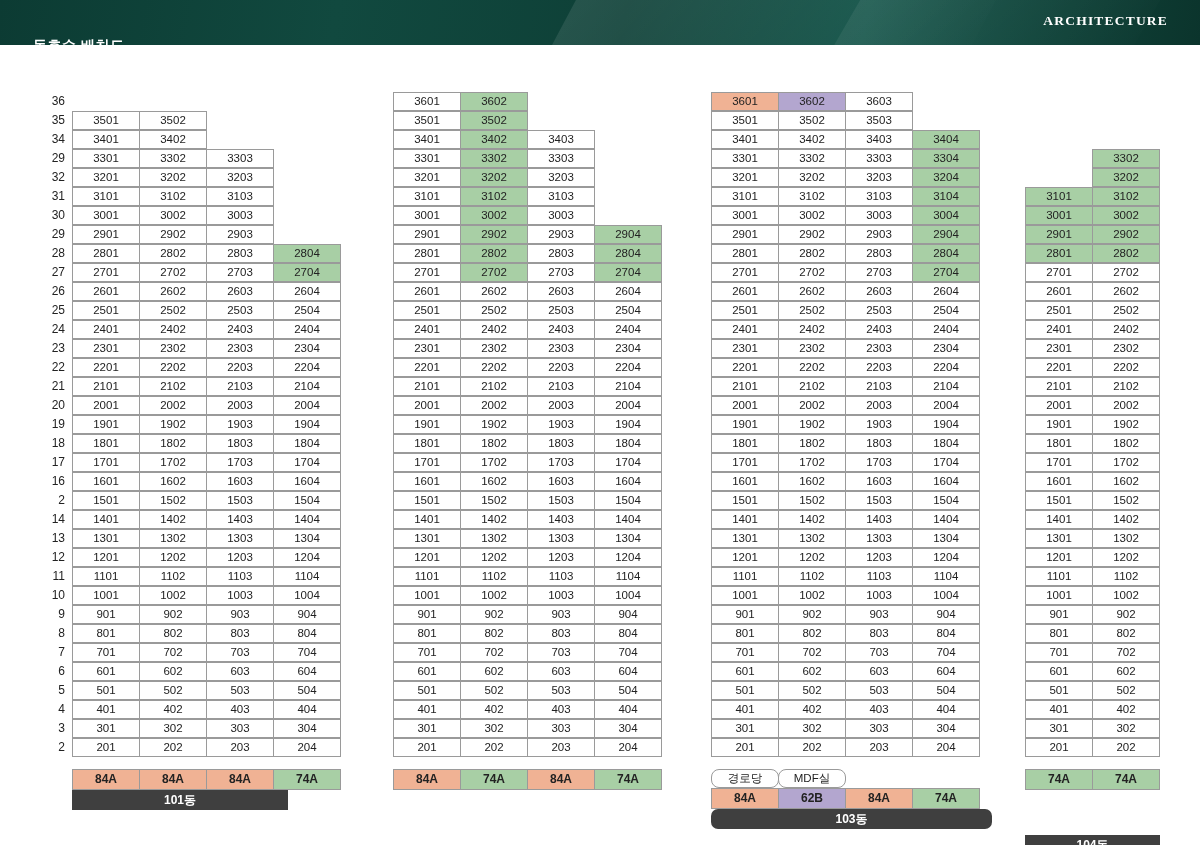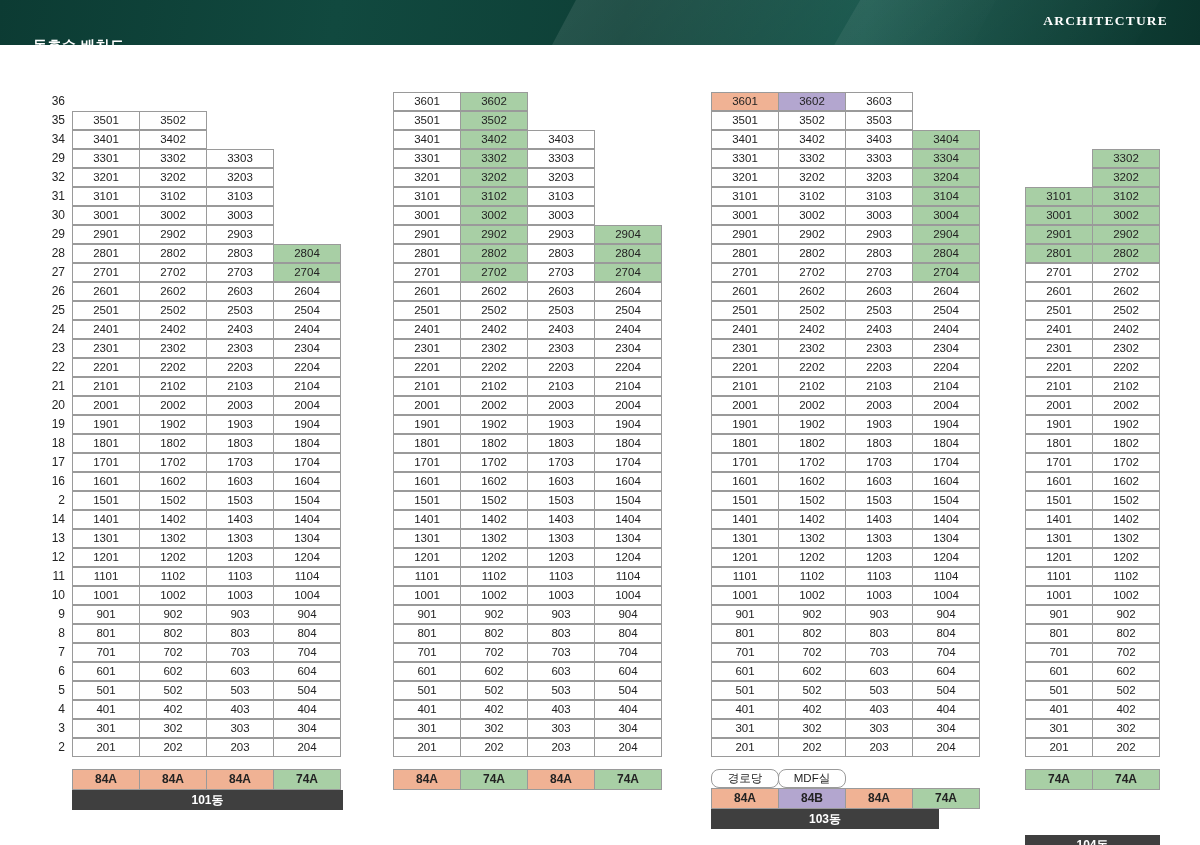--- a/index.html
+++ b/index.html
@@ -385,21 +385,21 @@
           <div class="cell">203</div>
           <div class="cell">204</div>
         </div>
         <div class="spacer"></div>
         <div class="row typerow">
           <div class="cell orange">84A</div>
           <div class="cell orange">84A</div>
           <div class="cell orange">84A</div>
           <div class="cell green">74A</div>
         </div>
-        <div class="dongbar" style="width: 271px;">101동</div>
+        <div class="dongbar" style="width: 216px;">101동</div>
       </div>
     <div class="block" id="block-1" style="left:393px;">
         <div class="row">
           <div class="cell">3601</div>
           <div class="cell green">3602</div>
           <div class="cell empty"></div>
           <div class="cell empty"></div>
         </div>
         <div class="row">
           <div class="cell">3501</div>
@@ -826,25 +826,25 @@
         </div>
         <div class="spacer"></div>
         <div class="row labelrow">
           <div class="cell">경로당</div>
           <div class="cell">MDF실</div>
           <div class="cell empty"></div>
           <div class="cell empty"></div>
         </div>
         <div class="row typerow">
           <div class="cell orange">84A</div>
-          <div class="cell purple">84B</div>
+          <div class="cell purple">62B</div>
           <div class="cell orange">84A</div>
           <div class="cell green">74A</div>
         </div>
-        <div class="dongbar" style="width: 228px;">103동</div>
+        <div class="dongbar" style="width: 281px; border-radius: 7px;">103동</div>
       </div>
     <div class="block" id="block-3" style="left:1025px;">
         <div class="row">
           <div class="cell empty"></div>
           <div class="cell empty"></div>
         </div>
         <div class="row">
           <div class="cell empty"></div>
           <div class="cell empty"></div>
         </div>

